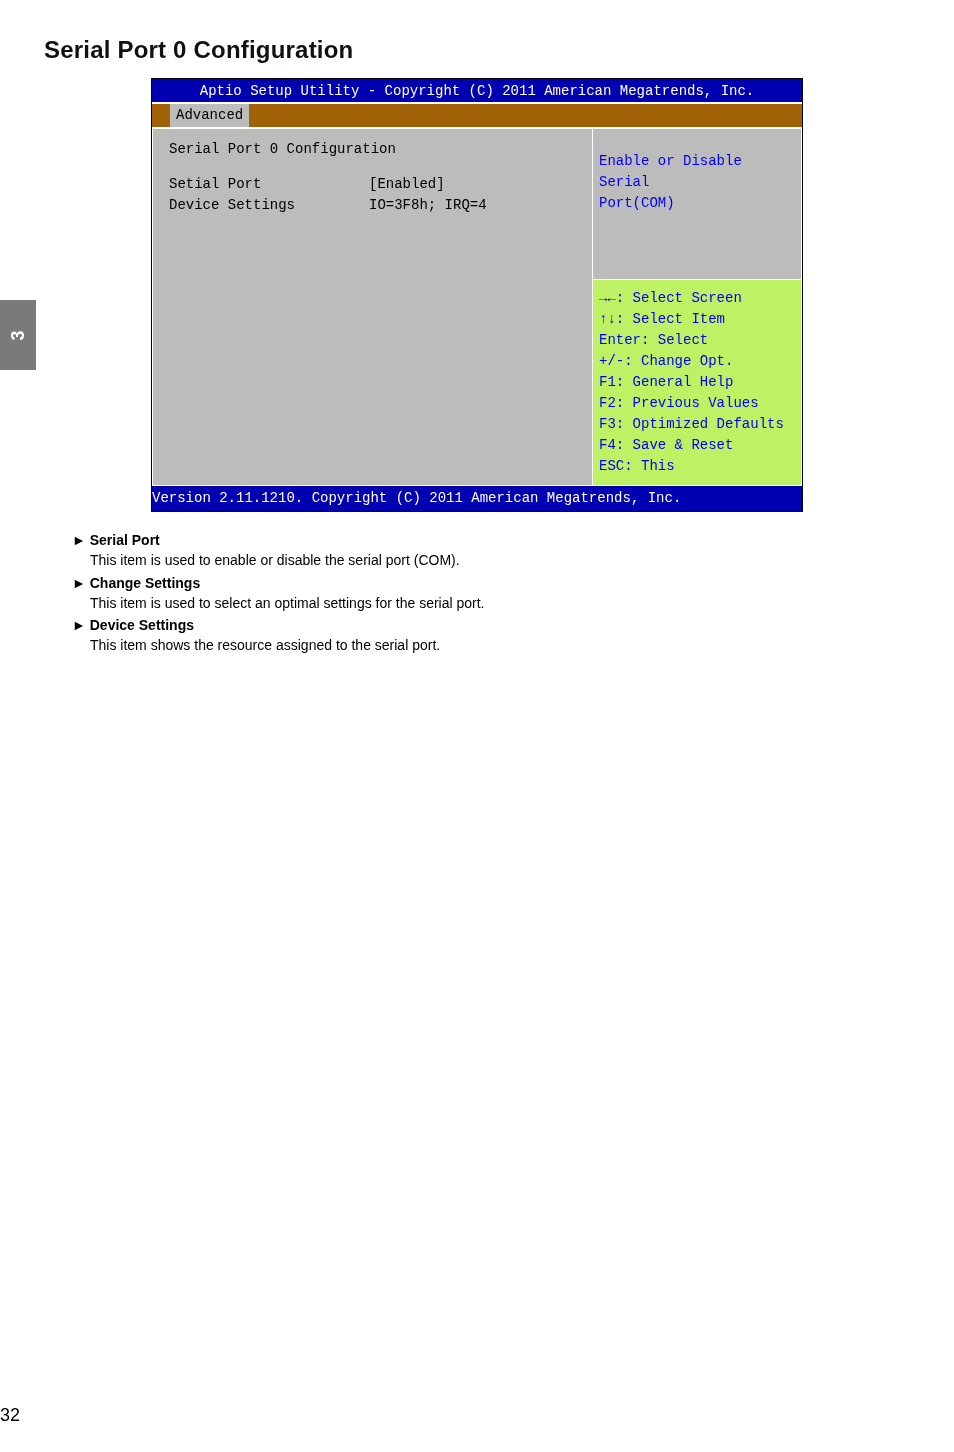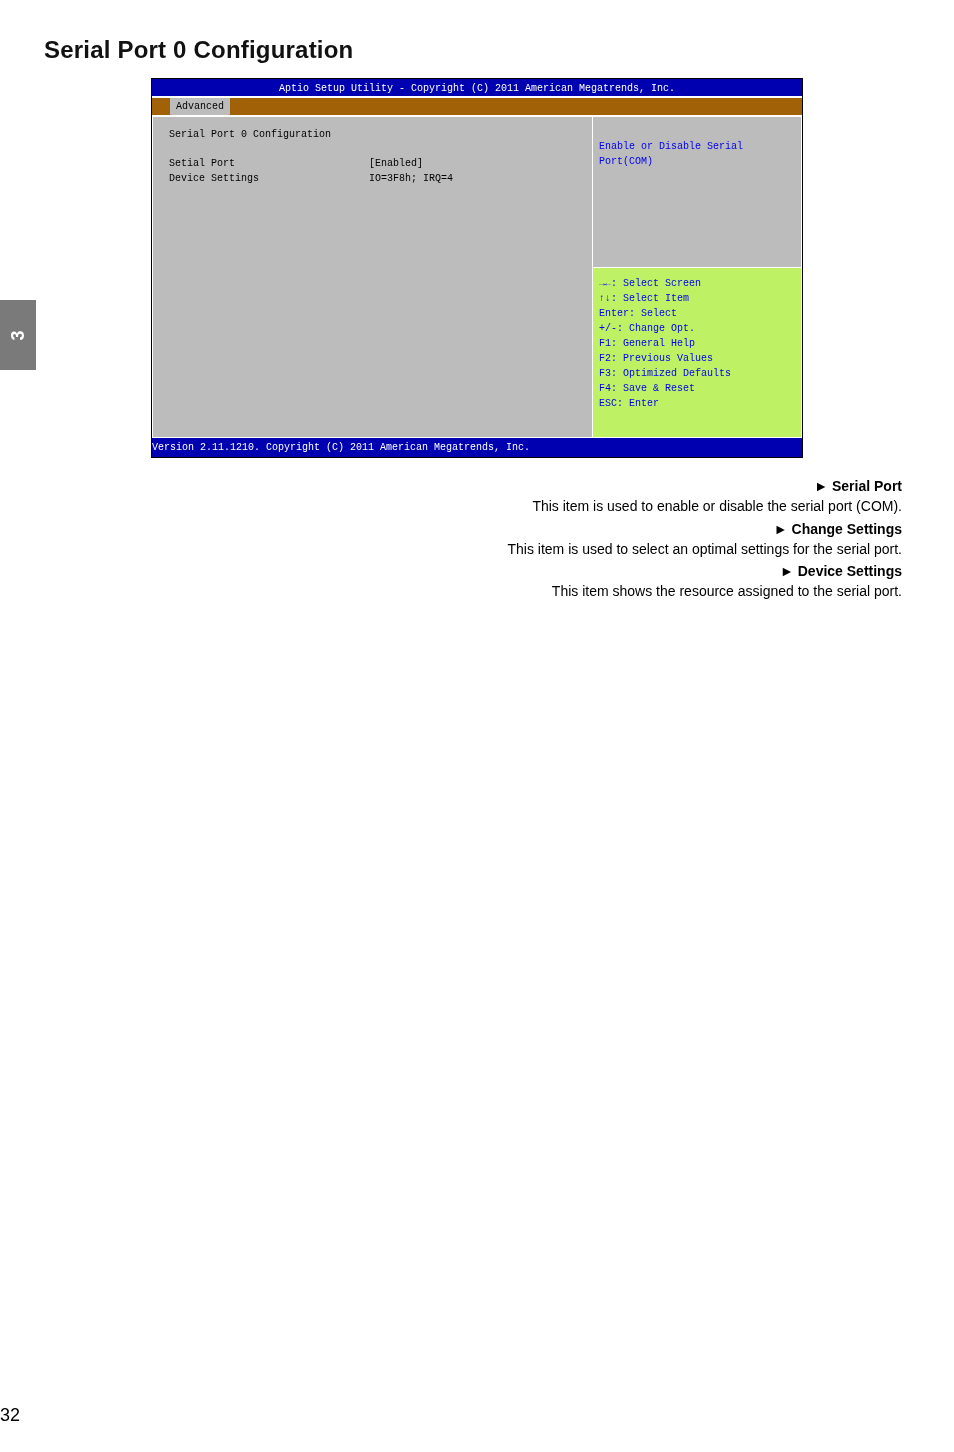--- a/index.html
+++ b/index.html
@@ -2,38 +2,38 @@
 <html><head>
 <meta charset="utf-8">
 <style>
   * { margin: 0; padding: 0; box-sizing: border-box; }
   body { width: 954px; height: 1452px; background: #ffffff; font-family: Arial, Helvetica, sans-serif; position: relative; }
   .sidetab { position: absolute; left: 0; top: 300px; width: 36px; height: 70px; background: #7a7a7a; color: #fff; display: flex; align-items: center; justify-content: center; }
   .sidetab span { transform: rotate(-90deg); font-size: 18px; font-weight: bold; }
   .page { padding: 36px 44px 0 44px; }
   h1.page-title { font-size: 24px; font-weight: bold; color: #111; margin-bottom: 14px; letter-spacing: 0.2px; }
   .bios-wrap { display: flex; justify-content: center; }
-  .bios { width: 652px; border: 1px solid #000; font-family: "Courier New", monospace; font-size: 10px; line-height: 1.5; }
+  .bios { width: 652px; border: 1px solid #000; font-family: "Courier New", monospace; font-size: 14px; line-height: 1.5; }
   .bios-header { background: #0000b0; color: #fff; text-align: center; padding: 2px 0 0 0; }
   .bios-tabrow { background: #a16207; display: flex; padding-left: 18px; margin-top: 2px;}
   .bios-tab { background: #bcbcbc; color: #000; padding: 1px 6px; }
   .bios-body { display: flex; background: #0000b0; border-top: 1px solid #fff;}
   .bios-main { flex: 1; background: #bcbcbc; color: #000; padding: 10px 10px 10px 16px; border: 1px solid #fff; border-right: none; min-height: 320px;}
   .bios-side { width: 210px; display: flex; flex-direction: column; border: 1px solid #fff; }
   .bios-help { background: #bcbcbc; color: #0000ee; padding: 22px 6px 6px 6px; flex-grow:1; min-height:150px;}
   .bios-keys { background: #bef264; color: #0000ee; padding: 8px 6px; border-top: 1px solid #fff; min-height:170px;}
   .bios-footer { background: #0000b0; color: #fff; text-align: left; padding: 2px 0; }
   .bios-row { display: flex; }
   .bios-row .lbl { width: 200px; }
   .bios-row .val { color: #000; }
   .bios-row.highlight .lbl { color: #0000ee; }
   .bios-row.highlight .val { color: #0000ee; }
   .spacer-line { height: 14px; }
   .desc-block { margin-top: 18px; padding: 0 8px 0 28px; font-size: 14px; line-height: 1.45; }
-  .desc-item { margin-bottom: 2px; text-align: right; }
+  .desc-item { margin-bottom: 2px; }
   .desc-head { font-weight: bold; }
   .desc-body { padding-left: 18px; }
   .page-number { position: absolute; bottom: 26px; width: 100%; text-align: left; font-size: 18px; }
 </style>
 </head>
 <body>
 
 <div class="sidetab">
     <span>3</span>
   </div>
@@ -68,21 +68,21 @@
           </div>
           <div class="bios-keys">
             <div>→←: Select Screen</div>
             <div>↑↓: Select Item</div>
             <div>Enter: Select</div>
             <div>+/-: Change Opt.</div>
             <div>F1: General Help</div>
             <div>F2: Previous Values</div>
             <div>F3: Optimized Defaults</div>
             <div>F4: Save &amp; Reset</div>
-            <div>ESC: Enter</div>
+            <div>ESC: This</div>
           </div>
         </div>
       </div>
       <div class="bios-footer">Version 2.11.1210. Copyright (C) 2011 American Megatrends, Inc.</div>
     </div>
   </div>
 
   <div class="desc-block">
     <div class="desc-item">
       <div class="desc-head">► Serial Port</div>

